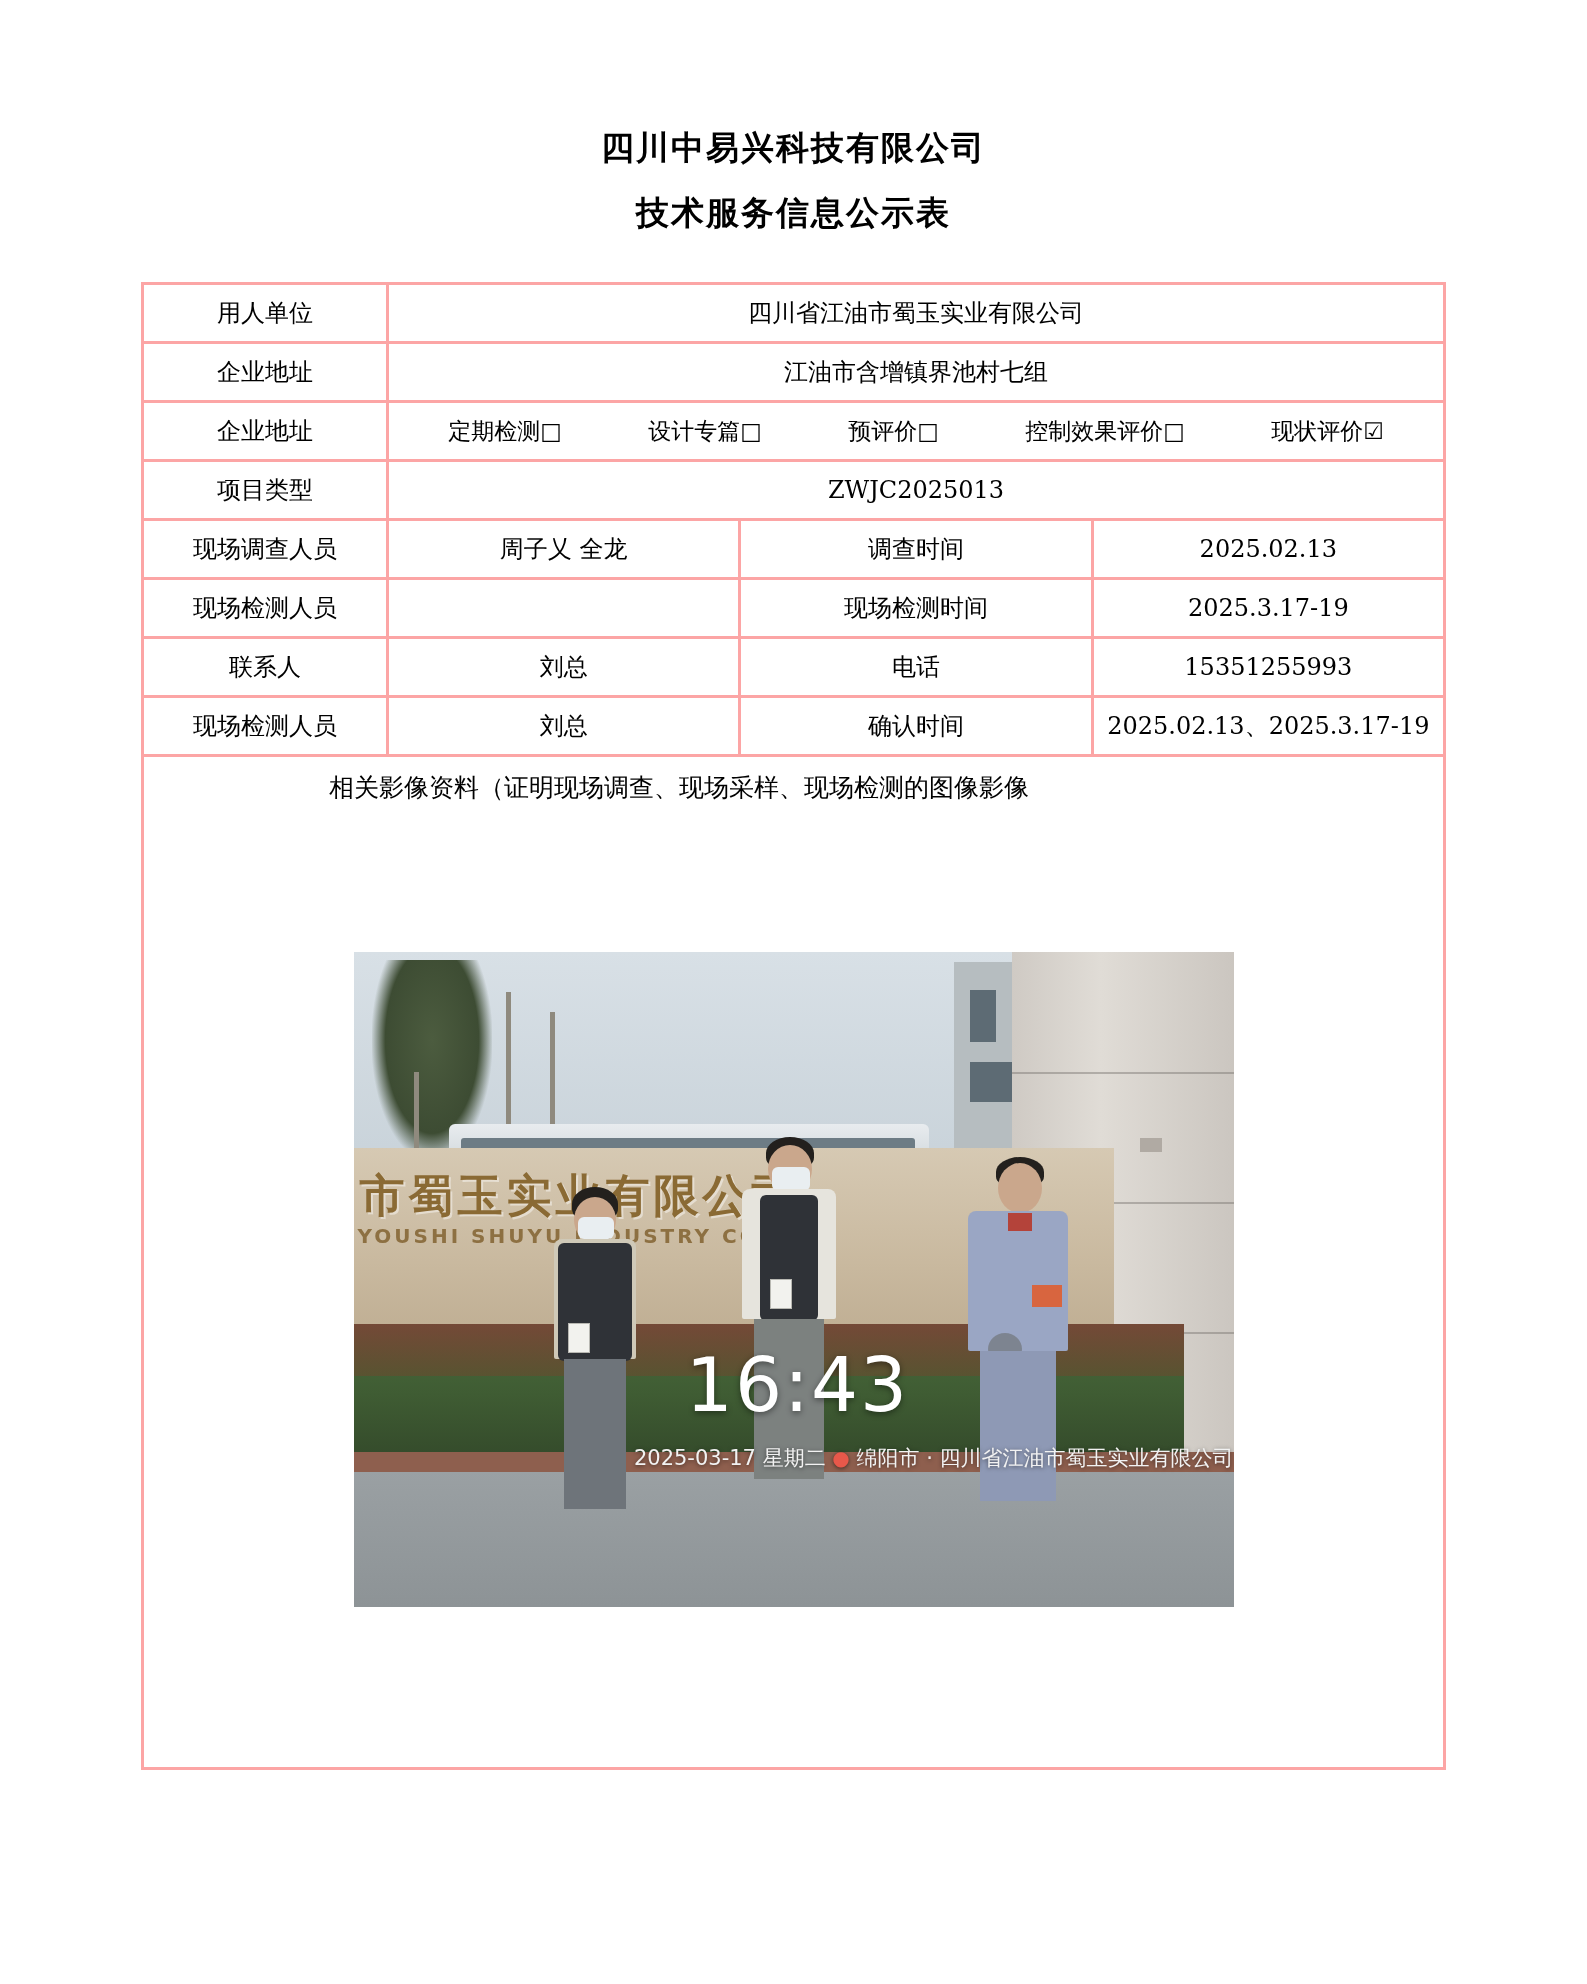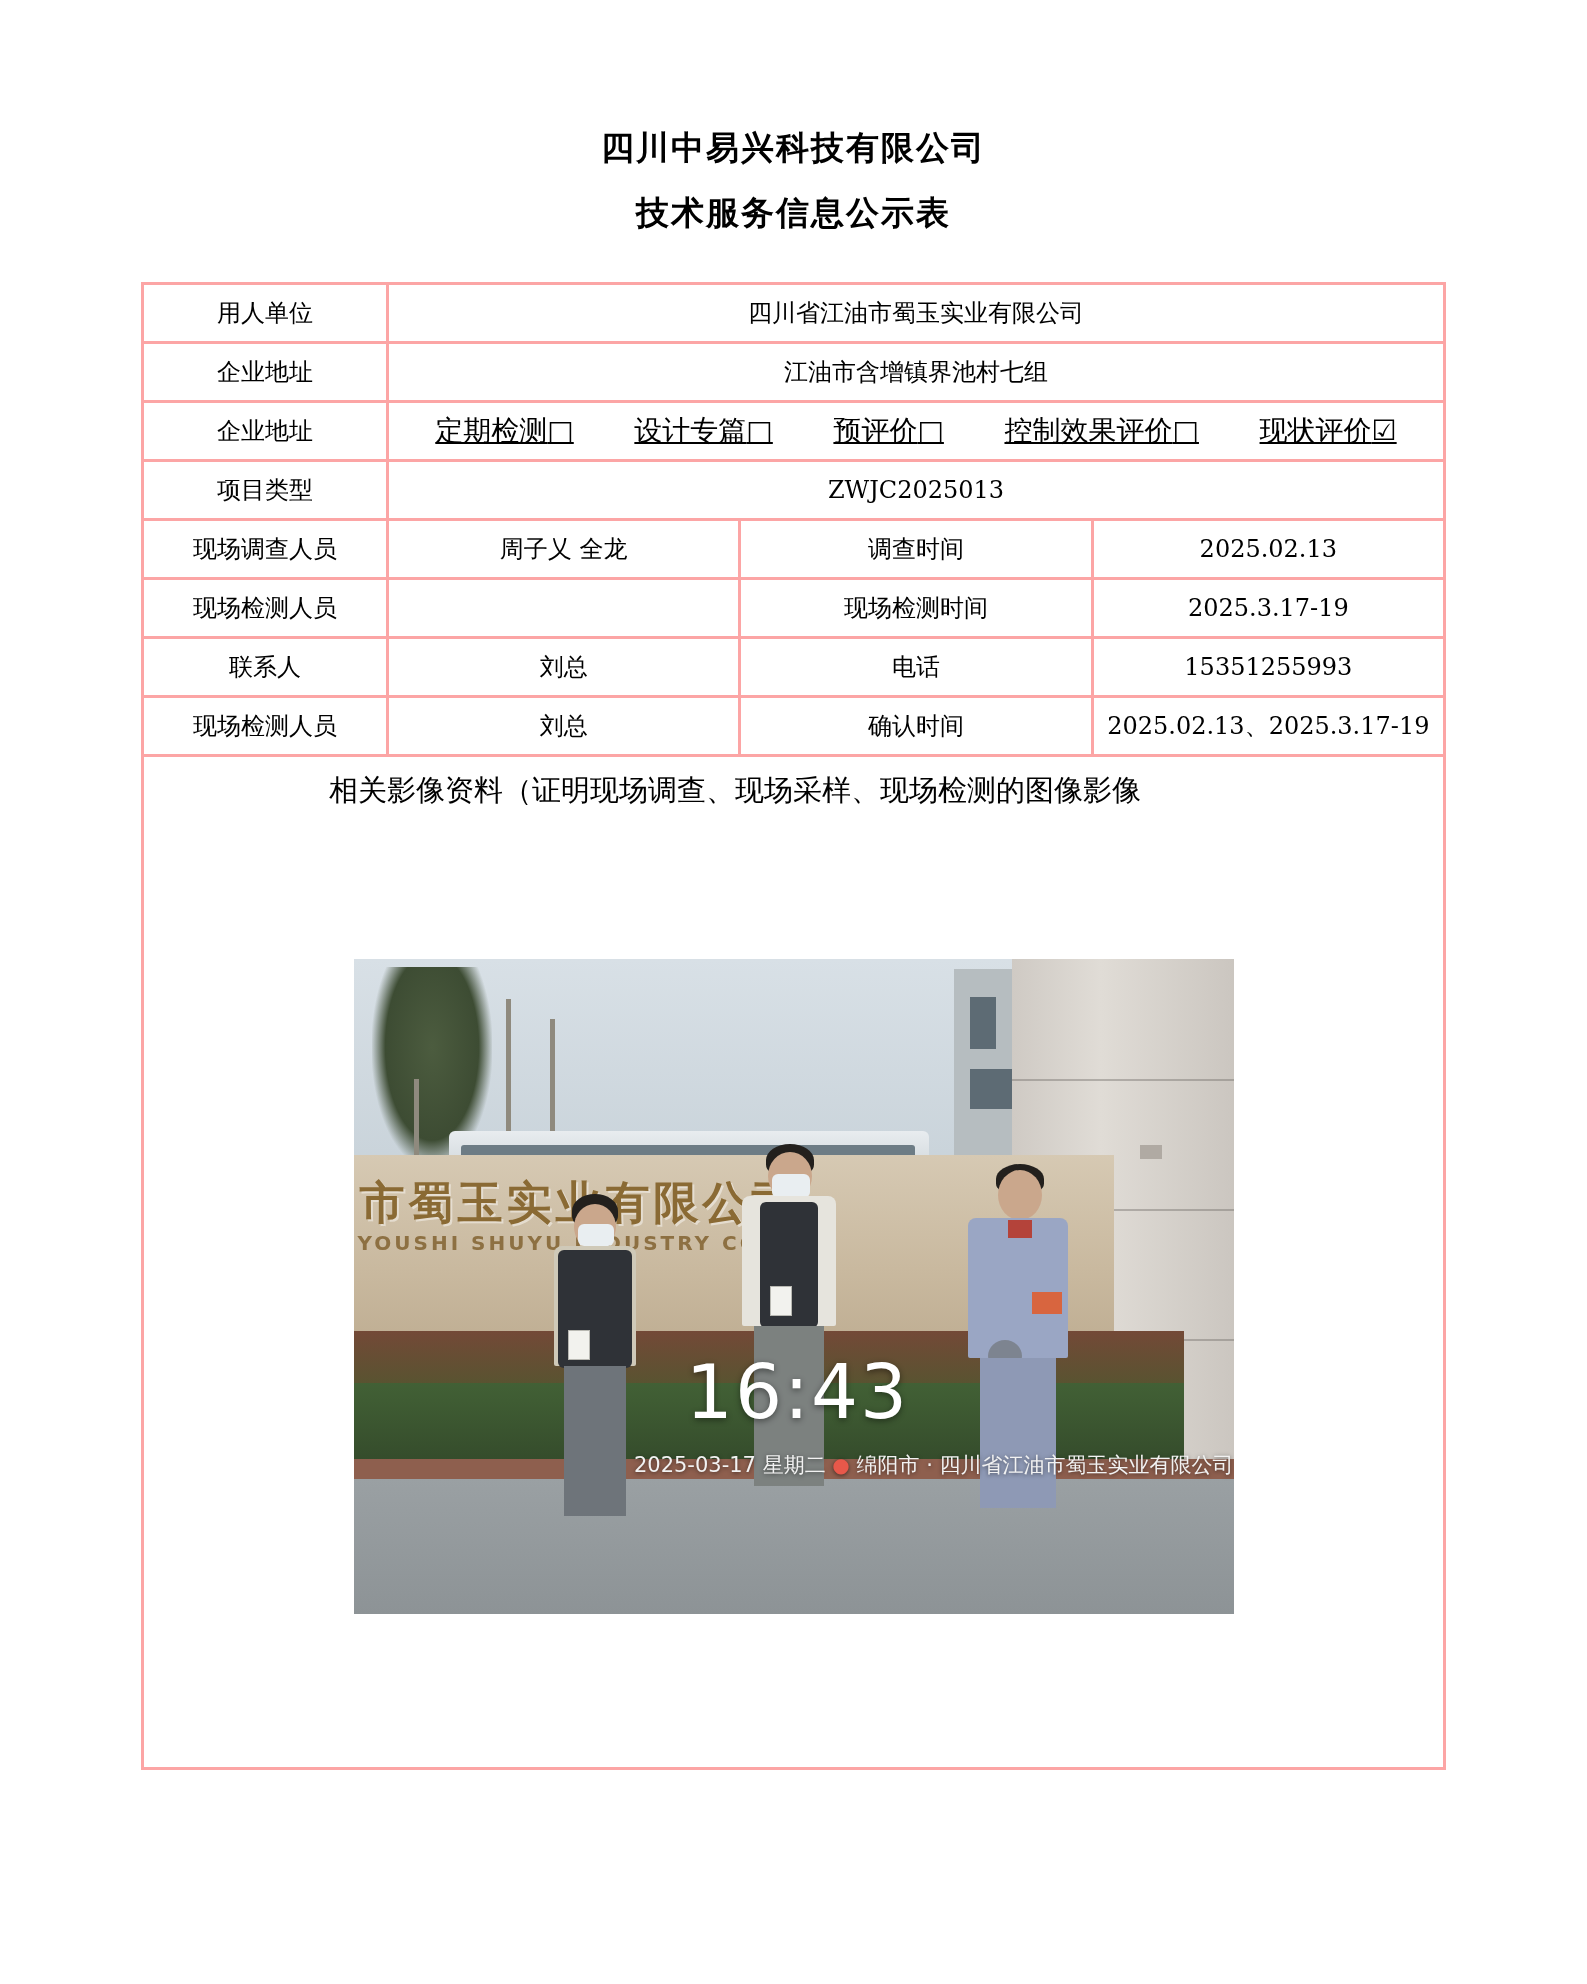--- a/index.html
+++ b/index.html
@@ -61,35 +61,34 @@
     width: 300px;
   }
   .checkline {
     display: flex;
     justify-content: space-around;
     align-items: center;
     padding: 0 10px;
   }
   .checkitem {
     white-space: nowrap;
-    font-size: 28px;
-    text-decoration: underline;
+    font-size: 23px;
   }
   .num-val {
     font-family: "DejaVu Sans", sans-serif;
     font-size: 23px;
   }
   .media-cell {
     height: 1010px !important;
     vertical-align: top !important;
     text-align: left !important;
     padding: 0 !important;
   }
   .media-caption {
-    font-size: 29px;
+    font-size: 25px;
     padding: 14px 0 0 185px;
     text-align: left;
     font-family: "DejaVu Serif", "Liberation Serif", serif;
   }
   .photo-wrap {
     margin: 148px auto 0 auto;
     width: 880px;
     height: 655px;
     position: relative;
     overflow: hidden;

